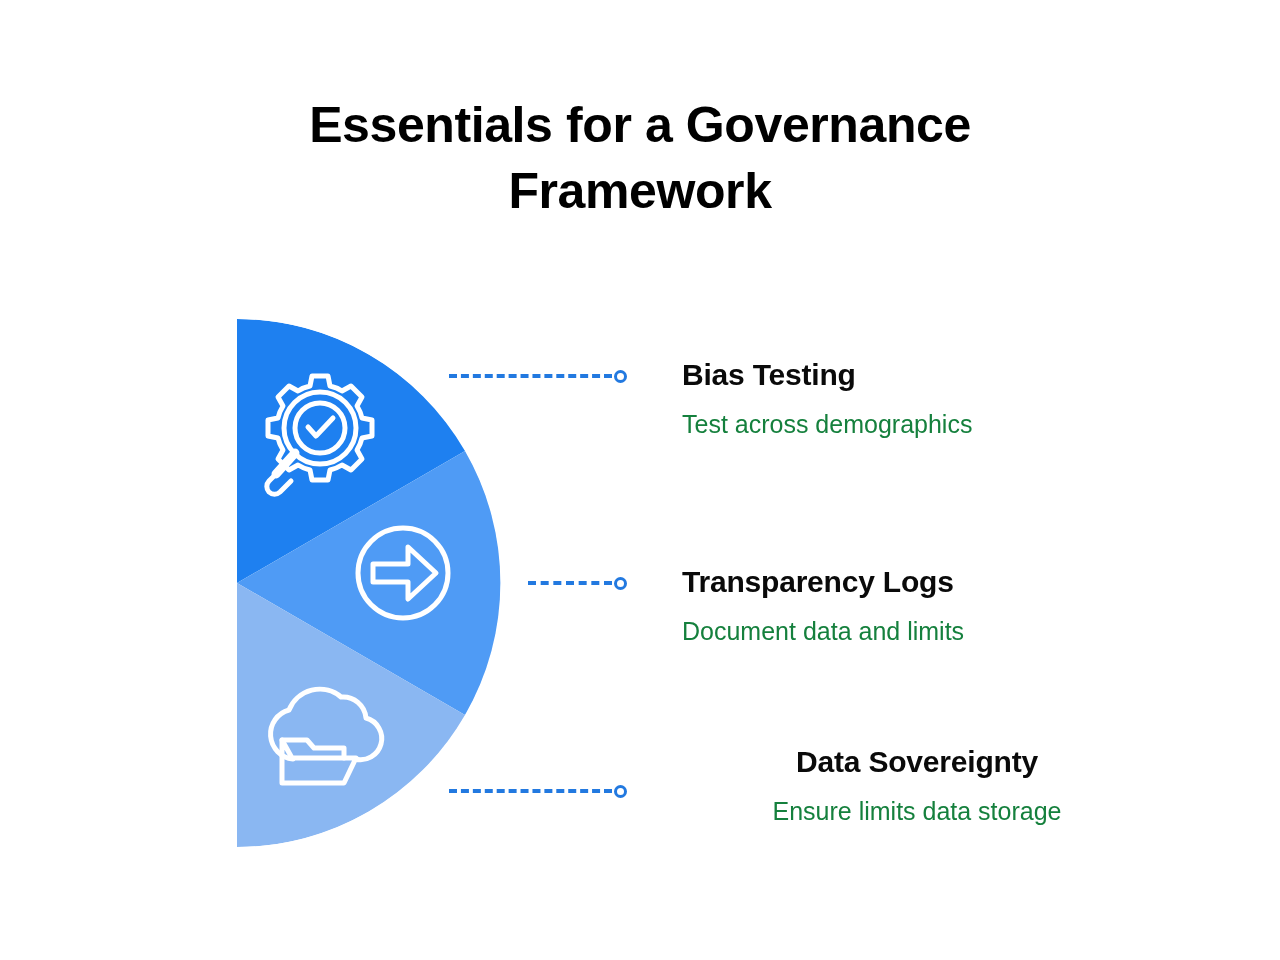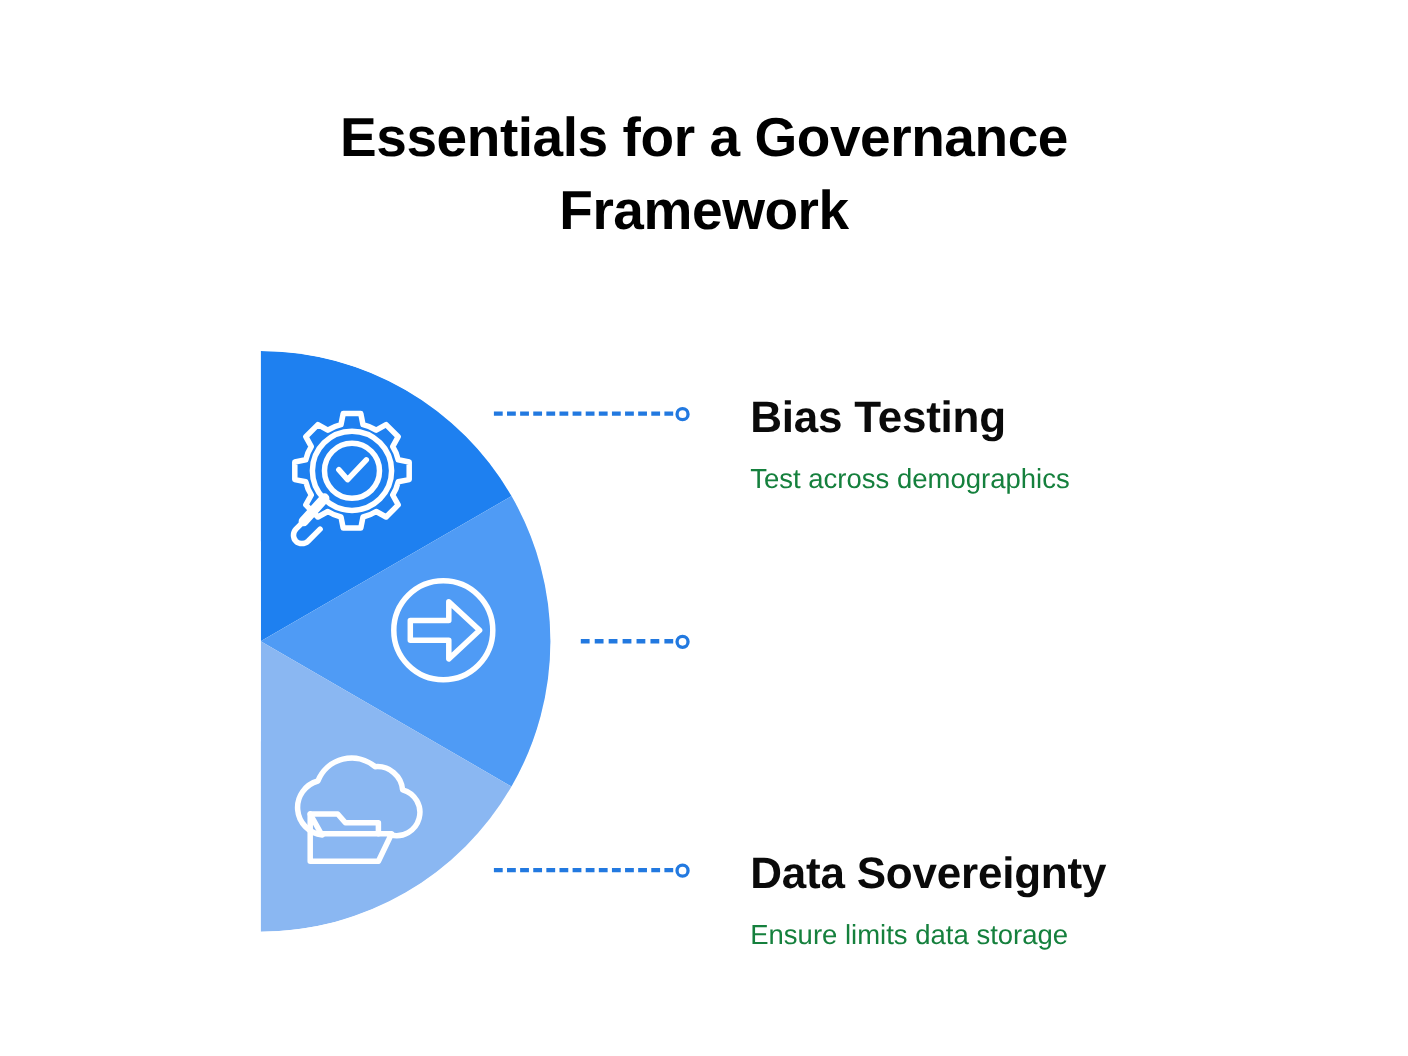--- a/index.html
+++ b/index.html
@@ -74,38 +74,38 @@
   .connector-2 { left: 528px; top: 573px; width: 99px;  }
   .connector-3 { left: 449px; top: 781px; width: 178px; }
 
   
   .item {
     position: absolute;
     left: 682px;
     width: 470px;
   }
   .item-title {
-    font-size: 40px;
+    font-size: 30px;
     font-weight: 700;
     color: #0A0A0A;
     letter-spacing: -0.2px;
     line-height: 1.18;
     margin: 0;
   }
   .item-desc {
     font-size: 25px;
     font-weight: 400;
     color: #15803d;
     line-height: 1.2;
     margin: 17px 0 0 0;
   }
 
   .item-1 { top: 357px; }
   .item-2 { top: 564px; }
-  .item-3 { top: 771px; }
+  .item-3 { top: 744px; text-align: center; }
 </style>
 </head>
 <body>
 
 <div class="canvas">
 
   <div class="title">Essentials for a Governance Framework</div>
 
   <svg class="diagram" viewBox="0 0 560 620">
     <defs>
@@ -169,19 +169,23 @@
   <div class="connector connector-3">
     <span class="conn-line"></span>
     <span class="conn-dot"></span>
   </div>
 
   <div class="item item-1">
     <p class="item-title">Bias Testing</p>
     <p class="item-desc">Test across demographics</p>
   </div>
 
+  <div class="item item-2">
+    <p class="item-title">Transparency Logs</p>
+    <p class="item-desc">Document data and limits</p>
+  </div>
 
   <div class="item item-3">
     <p class="item-title">Data Sovereignty</p>
     <p class="item-desc">Ensure limits data storage</p>
   </div>
 
 </div>
 
 </body></html>

